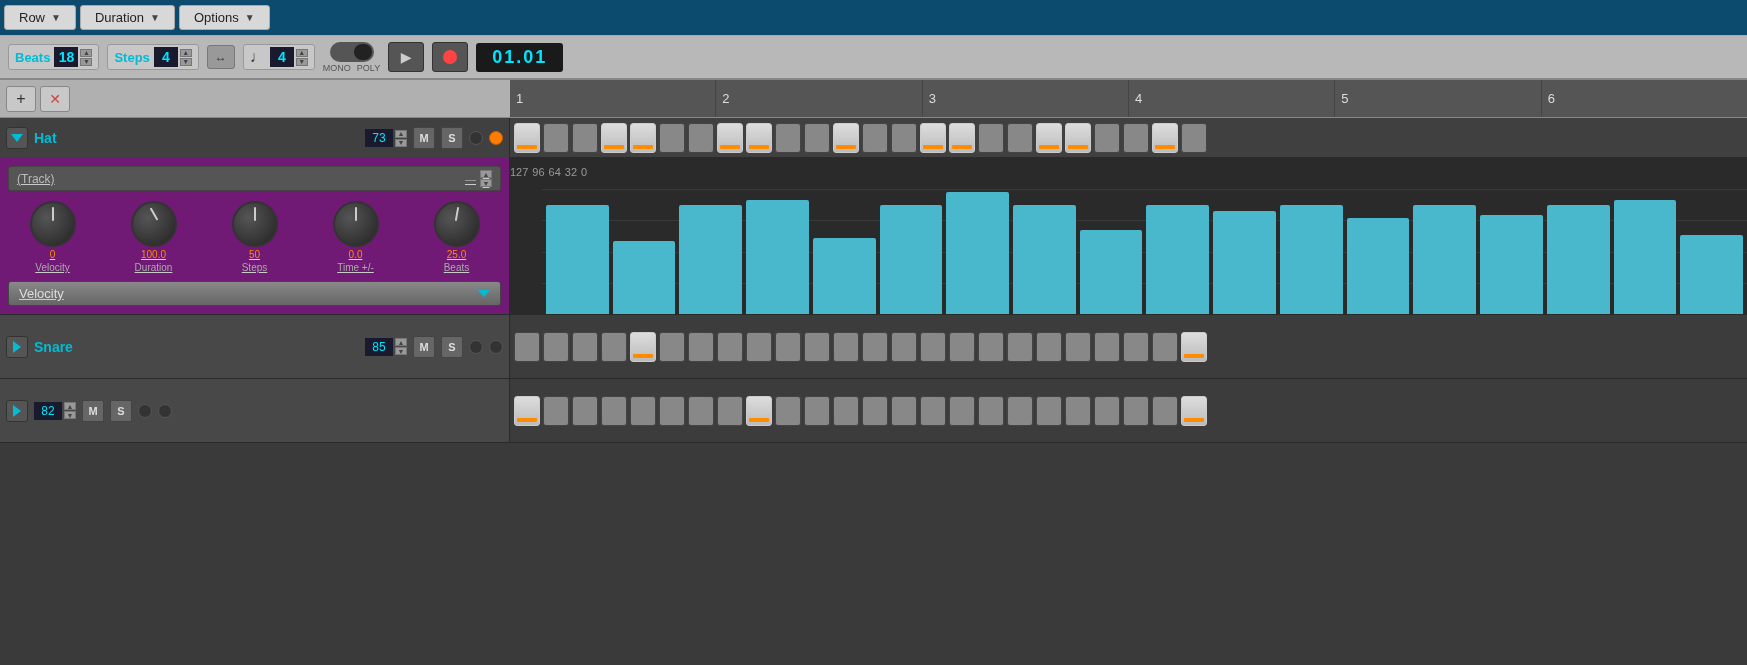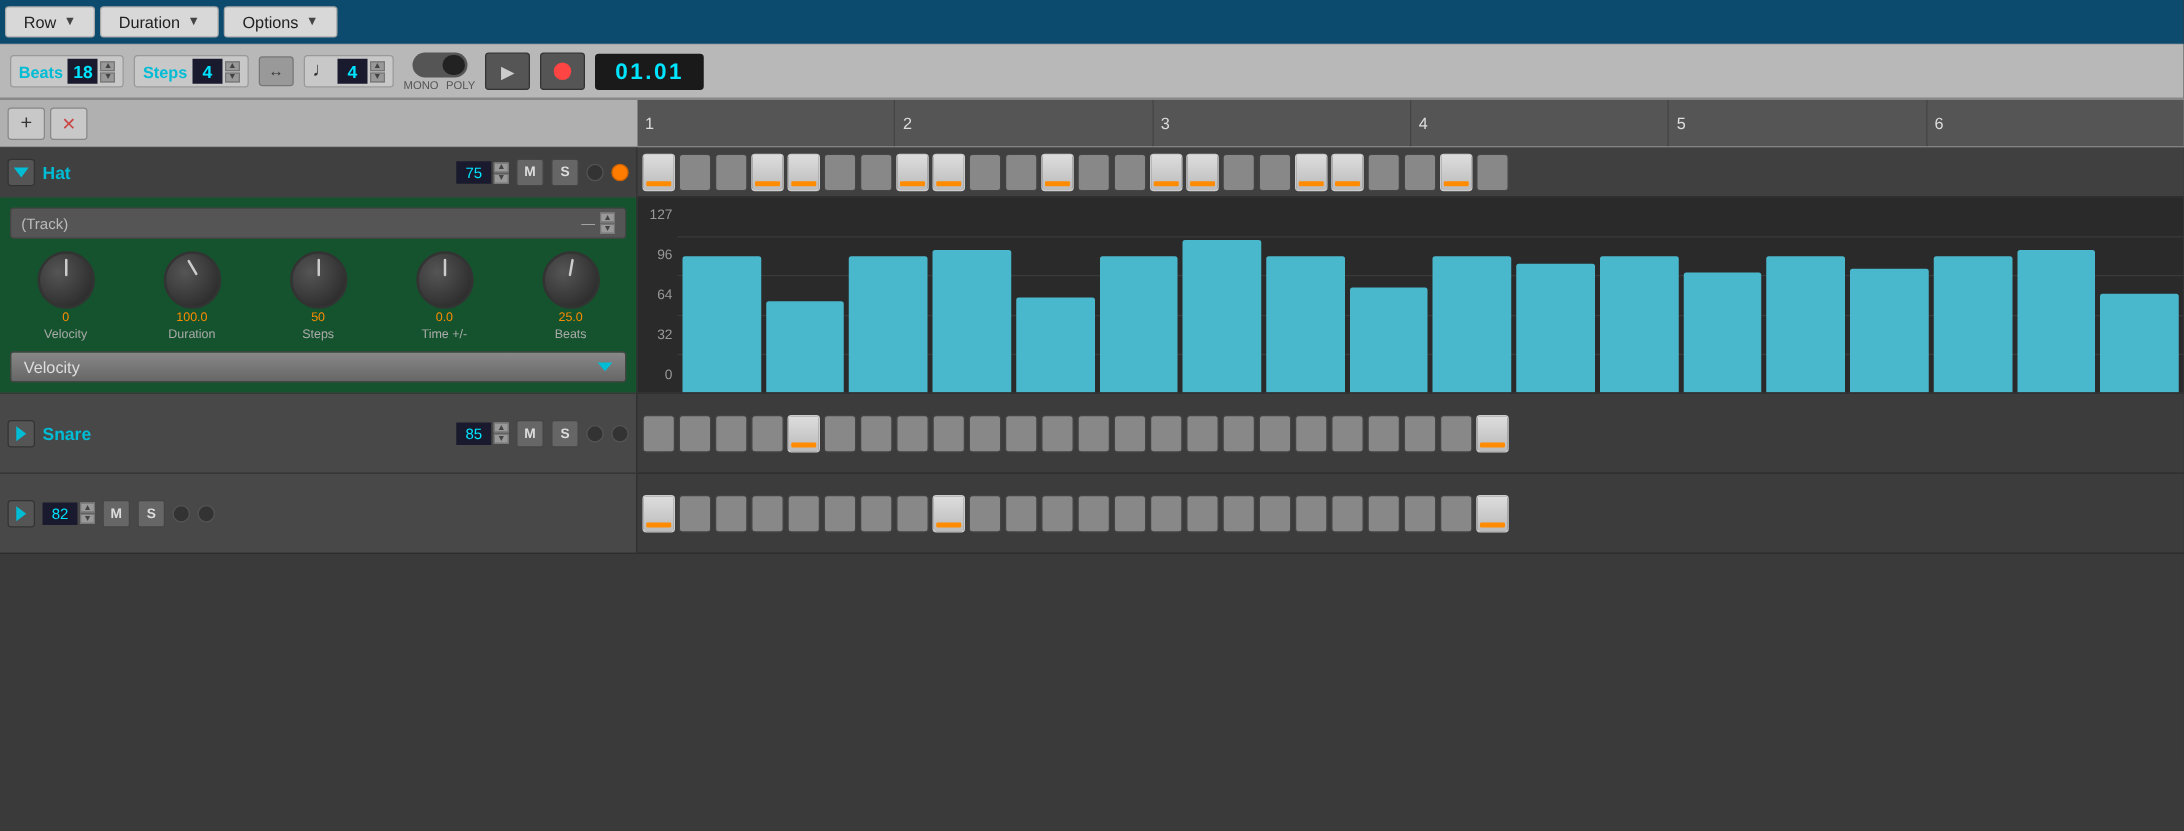--- a/index.html
+++ b/index.html
@@ -338,21 +338,22 @@
       cursor: pointer;
     }
     .dot-orange {
       background: #ff7c00;
       border-color: #cc6000;
     }
 
     
     .expanded-controls {
       padding: 8px;
-      background: #14532d;
+      background: #701a75;
+      text-decoration: underline;
     }
     .track-select {
       display: flex;
       align-items: center;
       justify-content: space-between;
       background: #555;
       border: 1px solid #444;
       border-radius: 3px;
       padding: 3px 8px;
       margin-bottom: 10px;
@@ -427,21 +428,21 @@
       height: 240px;
       overflow: hidden;
     }
     .vel-y-axis {
       position: absolute;
       left: 0;
       top: 0;
       width: 32px;
       height: 100%;
       display: flex;
-      flex-direction: column;
+      flex-direction: row;
       justify-content: space-between;
       padding: 8px 0;
     }
     .vel-y-label {
       color: #999;
       font-size: 11px;
       text-align: right;
       padding-right: 4px;
     }
     .vel-bars-area {
@@ -631,21 +632,21 @@
 
 <div class="hat-track">
   <div class="track-left-expanded">
 
     <div class="track-header">
       <div class="track-expand-btn">
         <div class="expand-arrow-down"></div>
       </div>
       <span class="track-name-cyan">Hat</span>
       <div class="track-volume">
-        <div class="vol-num">75</div>
+        <div class="vol-num">73</div>
         <div class="spin-arrows">
           <div class="spin-arrow">▲</div>
           <div class="spin-arrow">▼</div>
         </div>
       </div>
       <div class="btn-m">M</div>
       <div class="btn-s">S</div>
       <div class="dot-btn"></div>
       <div class="dot-btn dot-orange"></div>
     </div>

